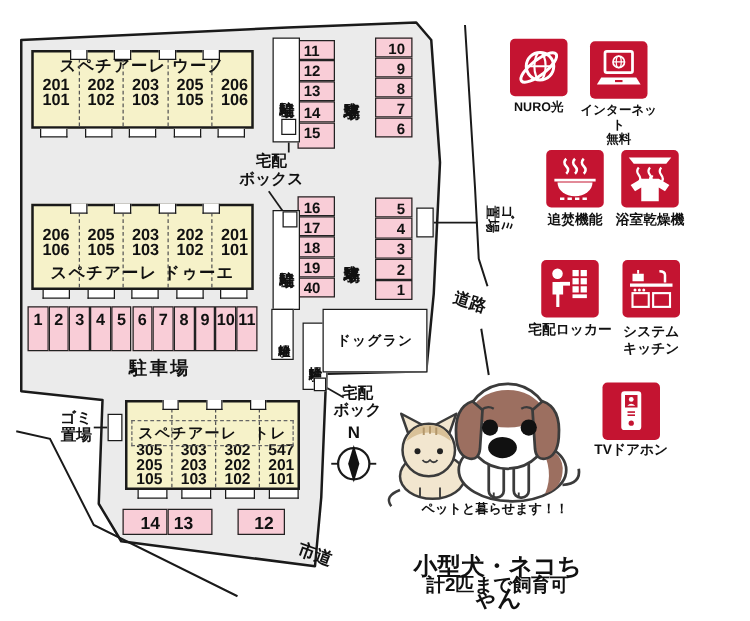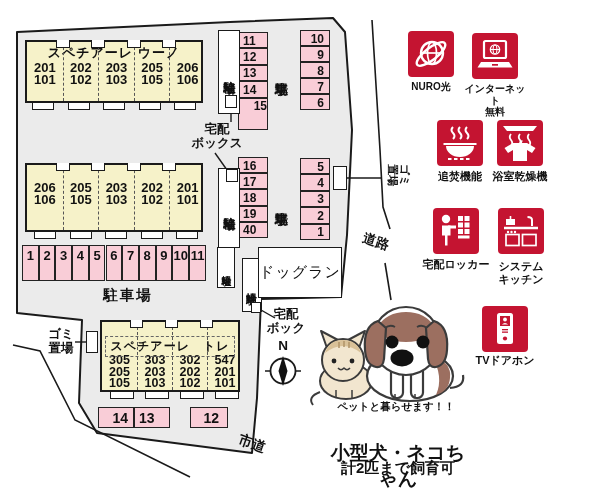--- a/index.html
+++ b/index.html
@@ -118,20 +118,21 @@
     <div class="unit" style="left:0;width:35.6px;padding-top:17px;">206
 106</div>
     <div class="unit sep" style="left:35.6px;width:35.6px;padding-top:17px;">205
 105</div>
     <div class="unit sep" style="left:71.2px;width:35.6px;padding-top:17px;">203
 103</div>
     <div class="unit sep" style="left:106.8px;width:35.6px;padding-top:17px;">202
 102</div>
     <div class="unit sep" style="left:142.4px;width:35.6px;padding-top:17px;">201
 101</div>
+    <div class="bname" style="bottom:3px;">スペチアーレ ドゥーエ</div>
     <div class="notch" style="left:28.6px;"></div>
     <div class="notch" style="left:64.2px;"></div>
     <div class="notch" style="left:99.8px;"></div>
     <div class="notch" style="left:135.4px;"></div>
     <div class="tab" style="left:7px;width:22px;"></div>
     <div class="tab" style="left:42.6px;width:22px;"></div>
     <div class="tab" style="left:78.2px;width:22px;"></div>
     <div class="tab" style="left:113.8px;width:22px;"></div>
     <div class="tab" style="left:149.4px;width:22px;"></div>
   </div>
@@ -156,21 +157,21 @@
     <div class="tab" style="left:8px;width:24px;"></div>
     <div class="tab" style="left:43px;width:24px;"></div>
     <div class="tab" style="left:78px;width:24px;"></div>
     <div class="tab" style="left:113px;width:24px;"></div>
   </div>
 
   <div class="stall tl" style="left:238px;top:32px;width:30px;height:16.4px;">11</div>
   <div class="stall tl" style="left:238px;top:48.4px;width:30px;height:16.4px;">12</div>
   <div class="stall tl" style="left:238px;top:64.8px;width:30px;height:16.4px;">13</div>
   <div class="stall tl" style="left:238px;top:81.2px;width:30px;height:16.4px;">14</div>
-  <div class="stall tl" style="left:238px;top:97.6px;width:30px;height:32px;text-align:right;">15</div>
+  <div class="stall tl" style="left:238px;top:97.6px;width:30px;height:21px;">15</div>
 
   <div class="stall tr" style="left:300px;top:30px;width:30px;height:16px;">10</div>
   <div class="stall tr" style="left:300px;top:46px;width:30px;height:16px;">9</div>
   <div class="stall tr" style="left:300px;top:62px;width:30px;height:16px;">8</div>
   <div class="stall tr" style="left:300px;top:78px;width:30px;height:16px;">7</div>
   <div class="stall tr" style="left:300px;top:94px;width:30px;height:16px;">6</div>
 
   <div class="stall tl" style="left:238px;top:157px;width:30px;height:16.2px;">16</div>
   <div class="stall tl" style="left:238px;top:173.2px;width:30px;height:16.2px;">17</div>
   <div class="stall tl" style="left:238px;top:189.4px;width:30px;height:16.2px;">18</div>
@@ -202,21 +203,21 @@
   <div class="abs vtext" style="left:272px;top:44px;width:18px;height:56px;font-size:13px;">駐車場</div>
   <div class="abs vtext" style="left:272px;top:174px;width:18px;height:56px;font-size:13px;">駐車場</div>
   <div class="lbl" style="left:100px;top:287px;width:56px;font-size:14.5px;letter-spacing:2px;">駐車場</div>
 
   <div class="whitebox vtext" style="left:218px;top:30px;width:22px;height:84px;font-size:12px;">駐輪場</div>
   <div class="whitebox vtext" style="left:218px;top:168px;width:22px;height:80px;font-size:12px;">駐輪場</div>
   <div class="whitebox vtext" style="left:217px;top:247px;width:18px;height:41px;font-size:9.5px;letter-spacing:0;">駐輪場</div>
   <div class="whitebox vtext" style="left:242px;top:258px;width:20px;height:54px;font-size:10.5px;letter-spacing:0;">駐輪場</div>
 
   <div class="whitebox" style="left:258px;top:247px;width:84px;height:51px;display:flex;align-items:center;justify-content:center;">
-    <span style="font-weight:normal;font-size:15px;letter-spacing:1px;">ドッグラン</span>
+    <span style="font-weight:bold;font-size:11px;letter-spacing:1px;">ドッグラン</span>
   </div>
 
   <div class="whitebox" style="left:225px;top:95px;width:12px;height:13px;"></div>
   <div class="whitebox" style="left:226px;top:169px;width:12px;height:13px;"></div>
   <div class="whitebox" style="left:251px;top:302px;width:10px;height:11px;"></div>
   <div class="lbl" style="left:181px;top:122px;width:72px;font-size:12.5px;">宅配
 ボックス</div>
   <div class="lbl" style="left:262px;top:307px;width:48px;font-size:12.5px;">宅配
 ボック</div>
 

